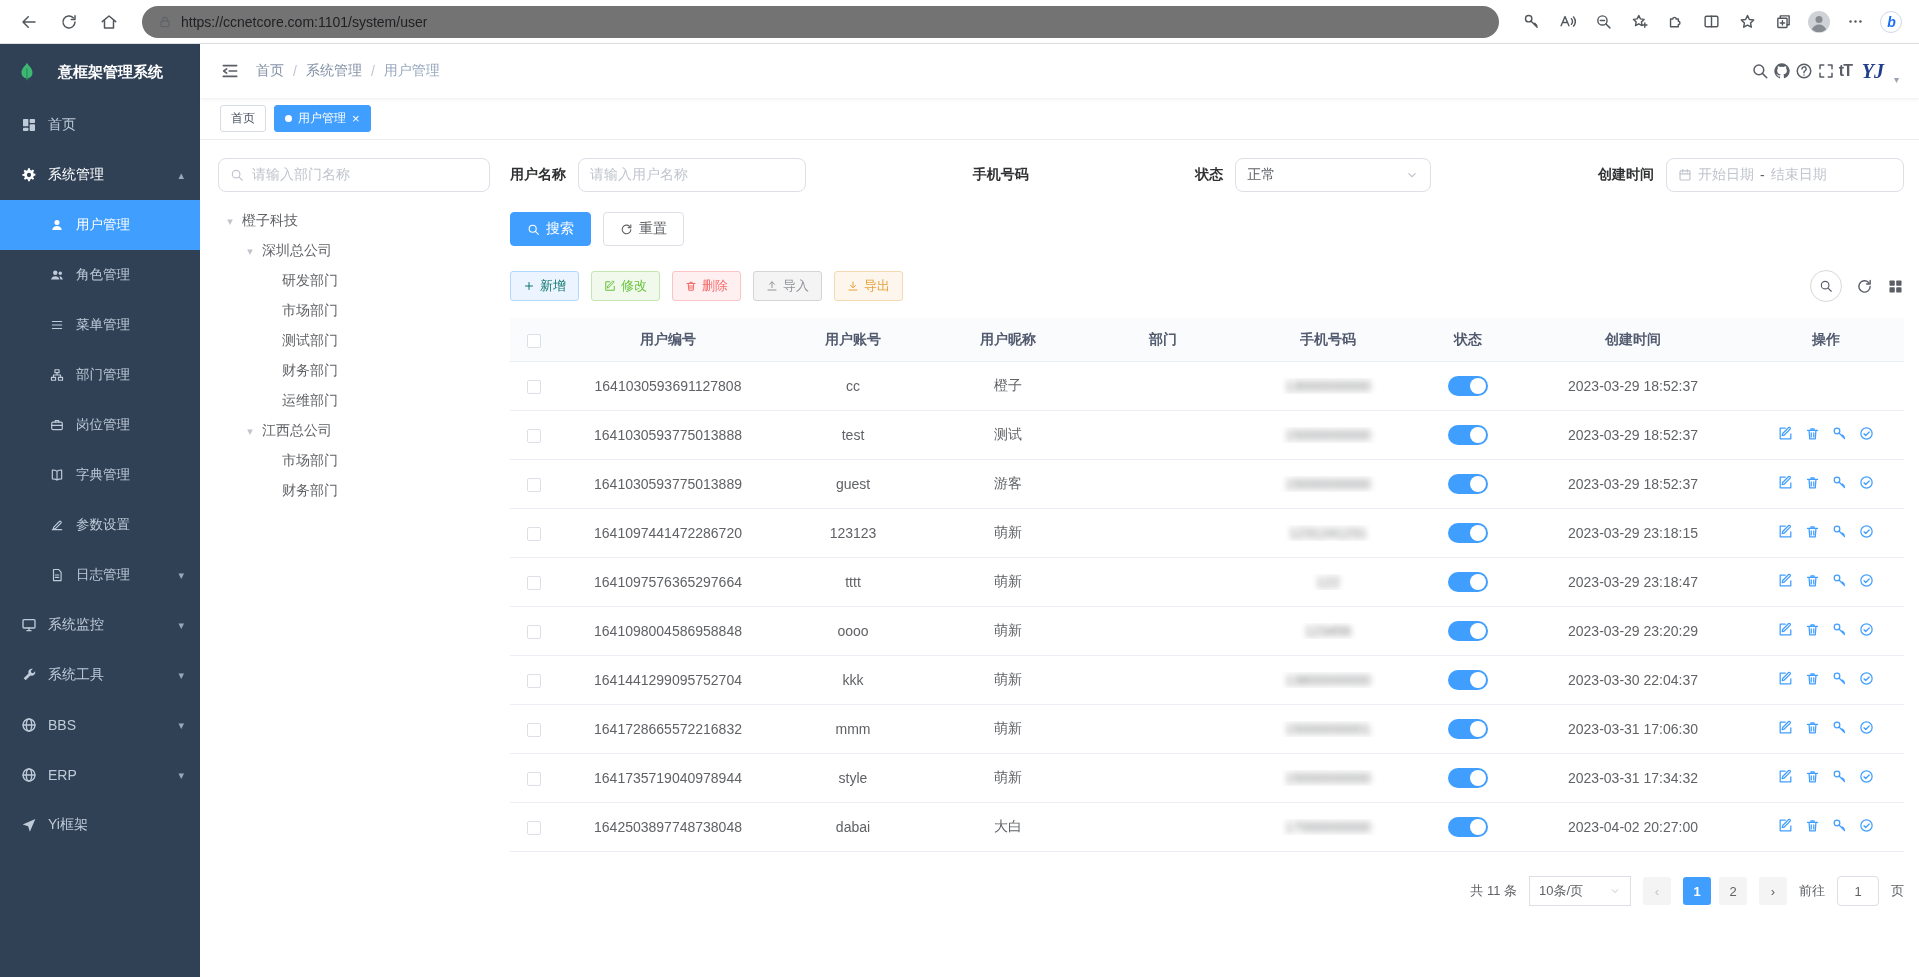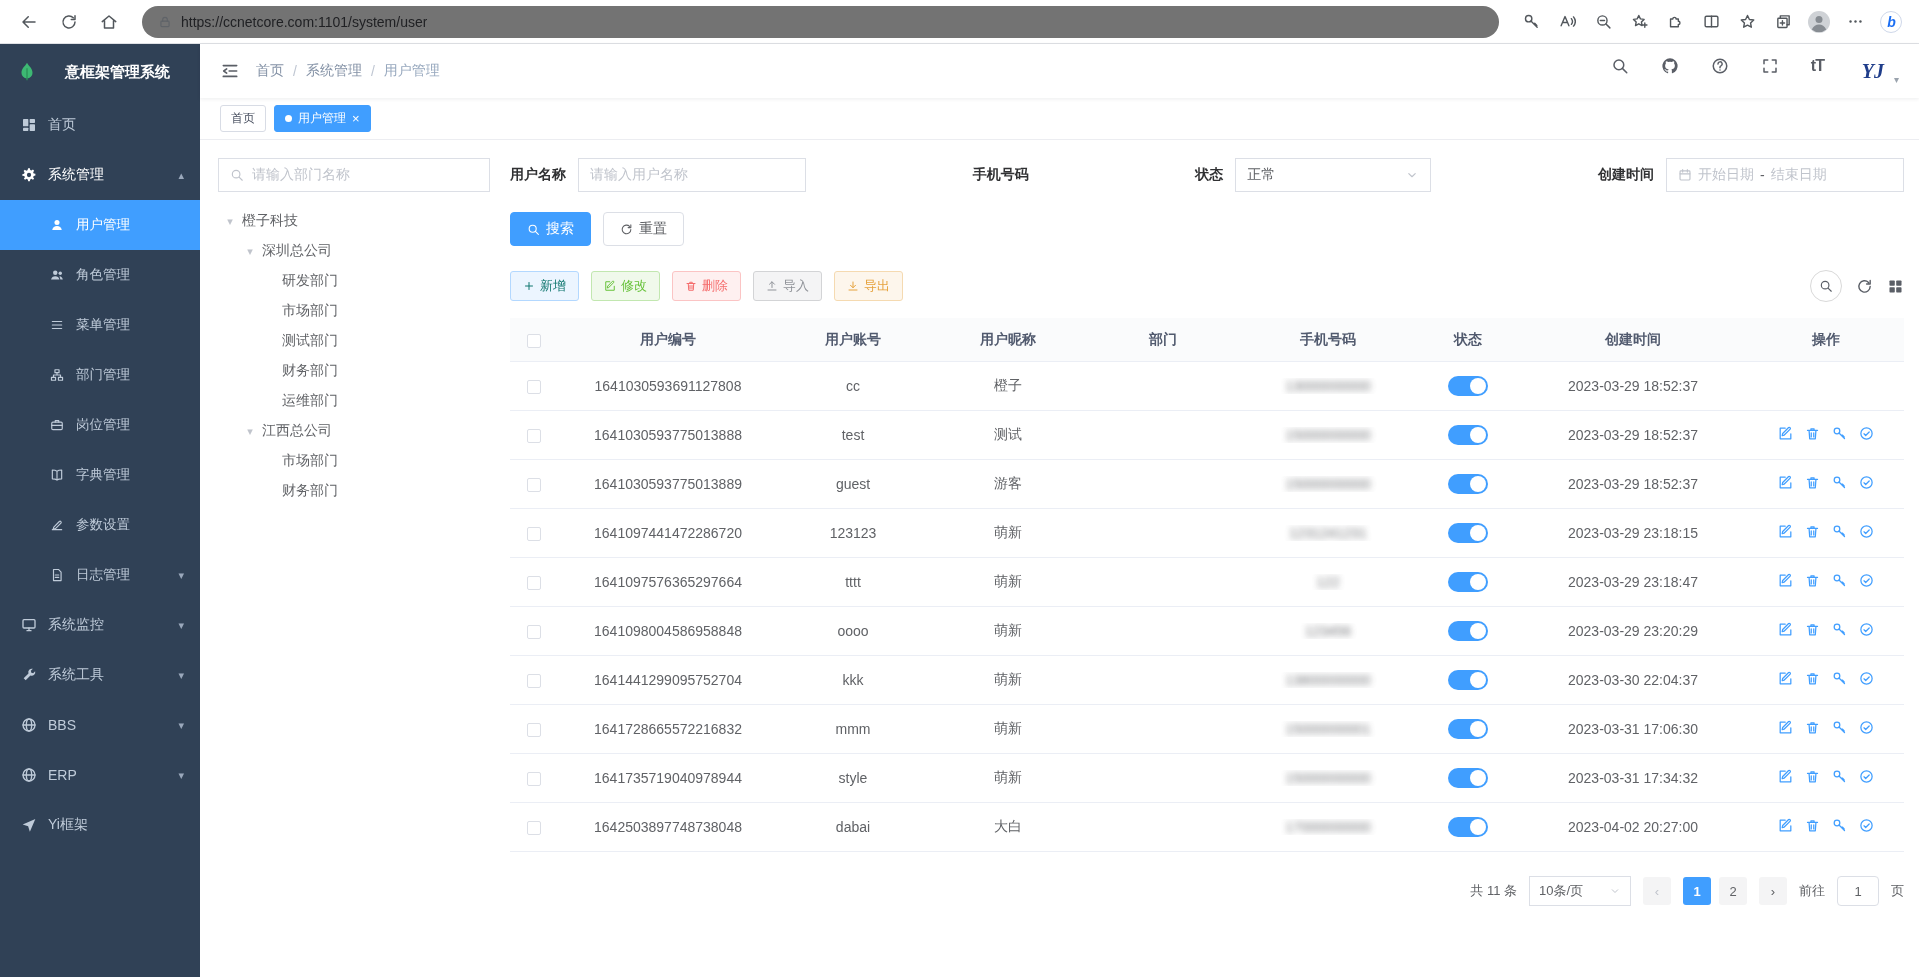--- a/index.html
+++ b/index.html
@@ -17,63 +17,63 @@
     display:flex;align-items:center;gap:9px;padding:0 16px;min-width:0}
   .url-pill .ic{font-size:14px;color:#5f6368}
   .url-text{font-size:14px;color:#202124;white-space:nowrap;overflow:hidden}
   .b-cluster{display:flex;align-items:center;gap:4px}
   .b-cluster .b-btn{width:32px;height:32px;font-size:17px}
   .b-avatar .ic{font-size:24px}
 
   
   .app{display:flex;height:933px}
   .sidebar{width:200px;background:#304156;flex-shrink:0;display:flex;flex-direction:column}
-  .logo-row{height:56px;display:flex;align-items:center;gap:27px;padding:8px 16px;color:#fff;
+  .logo-row{height:56px;display:flex;align-items:center;gap:20px;padding:8px 16px;color:#fff;
     font-size:15px;font-weight:bold;flex-shrink:0}
   .logo-row .ic{font-size:22px}
   .side-item{height:50px;display:flex;align-items:center;gap:10px;padding:0 16px 0 20px;
     color:#bfcbd9;font-size:14px;cursor:pointer;position:relative}
   .side-item .s-icon{font-size:16px;width:18px}
   .side-item.sub{padding-left:48px;font-size:13.5px}
   .side-item.sub .s-icon{font-size:14px}
   .side-item.active{background:#409eff;color:#fff}
   .side-item.open{color:#fff}
   .s-caret{position:absolute;right:16px;font-size:11px;color:#9aa8bb}
   .main{flex:1;display:flex;flex-direction:column;min-width:0;background:#fff}
 
   
   .app-header{height:54px;display:flex;align-items:center;padding:0 20px;background:#fff;
     box-shadow:0 1px 4px rgba(0,21,41,.08);position:relative;z-index:3}
   .burger{font-size:20px;color:#5a5e66;margin-right:16px;cursor:pointer}
   .crumbs{display:flex;align-items:center;gap:9px;font-size:14px}
   .crumb{color:#8492a6;cursor:pointer}
   .crumb.last{color:#97a8be}
   .crumb-sep{color:#bfc6d2}
-  .hdr-right{margin-left:auto;display:flex;align-items:flex-start;gap:32px;color:#5a5e66}
+  .hdr-right{margin-left:auto;display:flex;align-items:center;gap:4px;color:#5a5e66}
   .hdr-right .ic{font-size:18px;cursor:pointer}
   .font-ic{font-size:16px;font-weight:bold;letter-spacing:-1px;cursor:pointer}
   .hdr-avatar{display:flex;align-items:flex-end;gap:4px;cursor:pointer}
   .avatar-box{width:34px;height:28px;display:flex;align-items:center;justify-content:center;
     font-family:"Liberation Serif","DejaVu Serif",serif;font-style:italic;font-weight:bold;
     font-size:20px;color:#1f3d8a}
   .avatar-caret{font-size:10px;color:#9aa3ad}
 
   
   .tab-bar{height:42px;display:flex;align-items:center;gap:8px;padding:0 20px;background:#fff;
     border-bottom:1px solid #ecedf1}
   .tag-tab{height:27px;display:inline-flex;align-items:center;gap:6px;padding:0 10px;border:1px solid #d8dce5;
     border-radius:3px;font-size:12px;color:#495060;background:#fff;cursor:pointer}
   .tag-tab.active{background:#409eff;border-color:#409eff;color:#fff}
   .tab-dot{width:7px;height:7px;border-radius:50%;background:#fff;display:inline-block}
   .tab-close::before{content:"×";font-size:13px}
 
   
   .content{flex:1;display:flex;padding:18px 15px 0 18px;min-height:0}
   .dept-panel{width:272px;flex-shrink:0;margin-right:20px}
-  .input-box{height:34px;border:1px solid #dcdfe6;border-radius:0;display:flex;align-items:center;
+  .input-box{height:34px;border:1px solid #dcdfe6;border-radius:8px;display:flex;align-items:center;
     gap:8px;padding:0 11px;background:#fff}
   .input-box .ic{color:#c0c4cc;font-size:14px}
   .ph{color:#c0c4cc;font-size:14px;white-space:nowrap}
   .val{color:#606266;font-size:14px}
   .dept-tree{margin-top:14px}
   .tree-node{height:30px;display:flex;align-items:center;gap:4px;font-size:14px;color:#606266;cursor:pointer}
   .t-caret{width:16px;font-size:11px;color:#c0c4cc;text-align:center}
 
   .table-panel{flex:1;min-width:0;display:flex;flex-direction:column}
   .filter-row{display:flex;align-items:center;justify-content:space-between}

